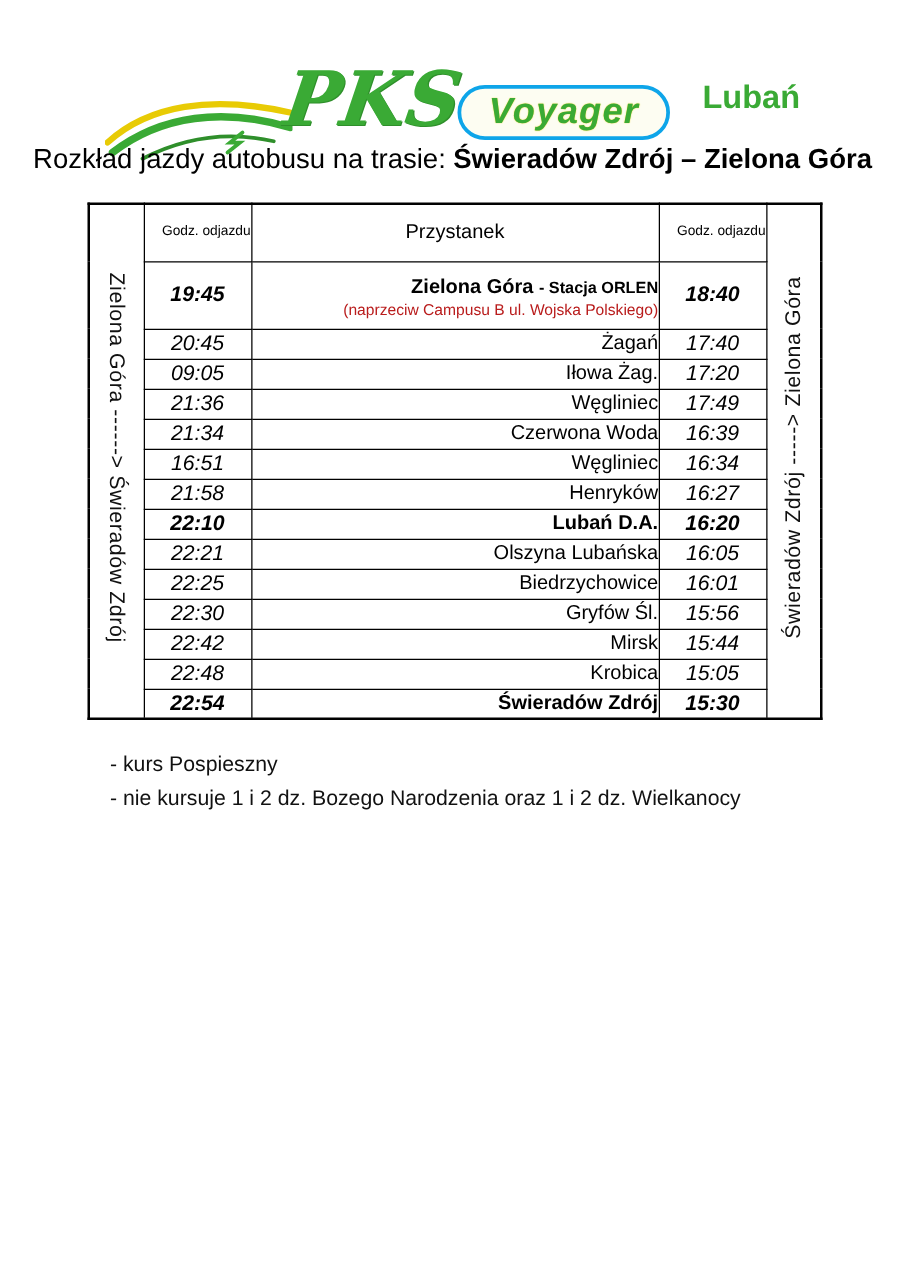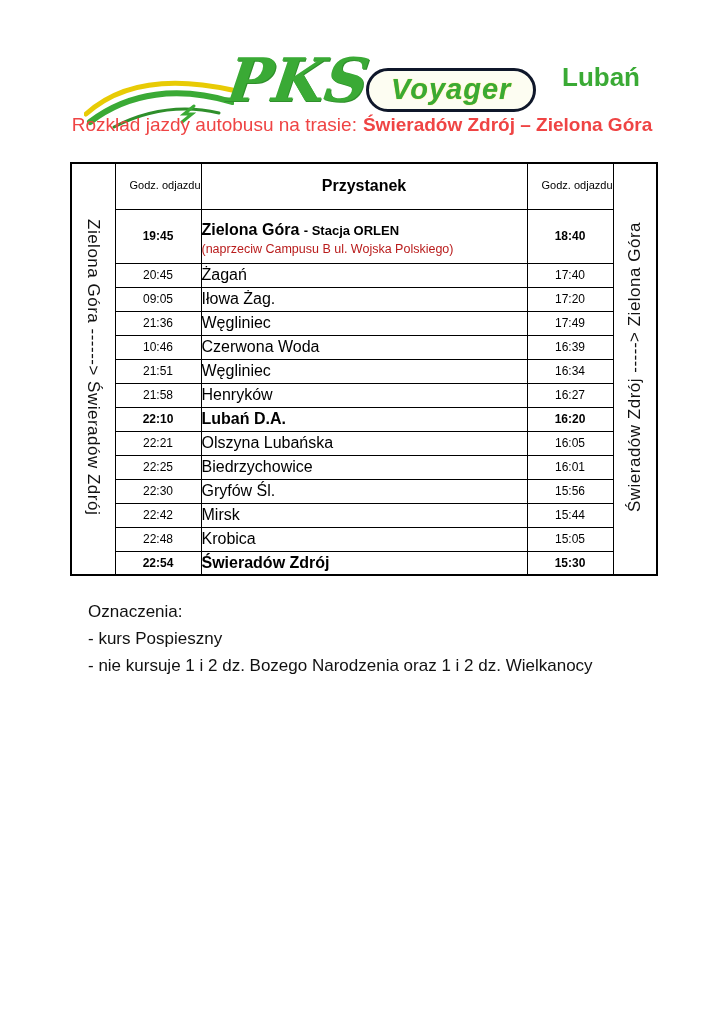--- a/index.html
+++ b/index.html
@@ -13,48 +13,48 @@
   .pks {
     position: absolute; left: 228px; top: 22px;
     font-family: "DejaVu Serif", serif; font-style: italic; font-weight: bold;
     font-size: 60px; line-height: 1; color: #3aaa35;
     transform: skewX(-8deg);
     text-shadow: 1px 1px 0 #2f8f2b;
   }
   .voyager {
     position: absolute; left: 366px; top: 40px;
     display: inline-block; padding: 3px 22px;
-    border: 3px solid #0f172a; border-radius: 24px; background: #fdfdf2;
+    border: 3px solid #0ea5e9; border-radius: 24px; background: #fdfdf2;
     font-style: italic; font-weight: bold; font-size: 29px; line-height: 1.1;
     color: #3aaa35; letter-spacing: 1px;
     text-shadow: 0 0 1px #e8cb05;
   }
   .city {
     position: absolute; left: 562px; top: 34px;
     font-weight: bold; font-size: 26px; color: #3aaa35;
   }
 
   
-  .title { position: absolute; top: 114px; left: 0; width: 100%; text-align: center; font-size: 19px; color: #ef4444; }
+  .title { position: absolute; top: 114px; left: 0; width: 100%; text-align: center; font-size: 22px; color: #000000; }
   .title b { margin-left: 6px; }
 
   
   .table-wrap { position: absolute; top: 162px; left: 70px; }
   table.tt { border-collapse: collapse; border: 2px solid #000; background: #fff; }
   table.tt td, table.tt th { border: 1px solid #000; padding: 0; }
 
   .vcell { width: 44px; text-align: center; vertical-align: middle; background: #fff; }
   .vtext { display: inline-block; writing-mode: vertical-rl; white-space: nowrap; font-size: 17px; letter-spacing: 0.5px; color: #111; }
   .vright .vtext { transform: rotate(180deg); }
 
   th.time-col { width: 86px; font-weight: normal; font-size: 11px; height: 46px; text-align: right; vertical-align: middle; line-height: 1.25; padding: 2px 8px; }
-  th.stop-col { width: 326px; font-weight: bold; font-size: 16px; text-align: center; vertical-align: middle; }
+  th.stop-col { width: 326px; font-weight: normal; font-size: 16px; text-align: center; vertical-align: middle; }
 
-  td.time { height: 24px; text-align: center; vertical-align: middle; font-size: 12px; }
-  td.stop { height: 24px; text-align: left; vertical-align: middle; font-size: 16px; }
+  td.time { height: 24px; text-align: center; vertical-align: middle; font-size: 17px; font-style: italic; }
+  td.stop { height: 24px; text-align: right; vertical-align: middle; font-size: 16px; }
 
   tr.first-row td { height: 54px; }
   tr.first-row .stop-main { font-weight: bold; font-size: 16px; line-height: 20px; padding-top: 4px; }
   tr.first-row .stop-note { font-weight: bold; font-size: 13px; }
   tr.first-row .stop-sub { font-weight: normal; font-size: 12.5px; line-height: 16px; color: #b91c1c; }
   tr.bold-row td, tr.first-row td.time { font-weight: bold; }
 
   
   .legend { position: absolute; top: 598px; left: 88px; font-size: 17px; line-height: 27px; color: #111; }
 </style>
@@ -115,26 +115,26 @@
         <td class="time">09:05</td>
         <td class="stop">Iłowa Żag.</td>
         <td class="time">17:20</td>
       </tr>
       <tr>
         <td class="time">21:36</td>
         <td class="stop">Węgliniec</td>
         <td class="time">17:49</td>
       </tr>
       <tr>
-        <td class="time">10:46</td>
+        <td class="time">21:34</td>
         <td class="stop">Czerwona Woda</td>
         <td class="time">16:39</td>
       </tr>
       <tr>
-        <td class="time">21:51</td>
+        <td class="time">16:51</td>
         <td class="stop">Węgliniec</td>
         <td class="time">16:34</td>
       </tr>
       <tr>
         <td class="time">21:58</td>
         <td class="stop">Henryków</td>
         <td class="time">16:27</td>
       </tr>
       <tr class="bold-row">
         <td class="time">22:10</td>
@@ -169,18 +169,17 @@
       <tr class="bold-row">
         <td class="time">22:54</td>
         <td class="stop">Świeradów Zdrój</td>
         <td class="time">15:30</td>
       </tr>
     </tbody>
       </table>
   </div>
 
   <div class="legend">
-    <div>Oznaczenia:</div>
     <div>- kurs Pospieszny</div>
     <div>- nie kursuje 1 i 2 dz. Bozego Narodzenia oraz 1 i 2 dz. Wielkanocy</div>
   </div>
 
 </div>
 
 </body></html>

